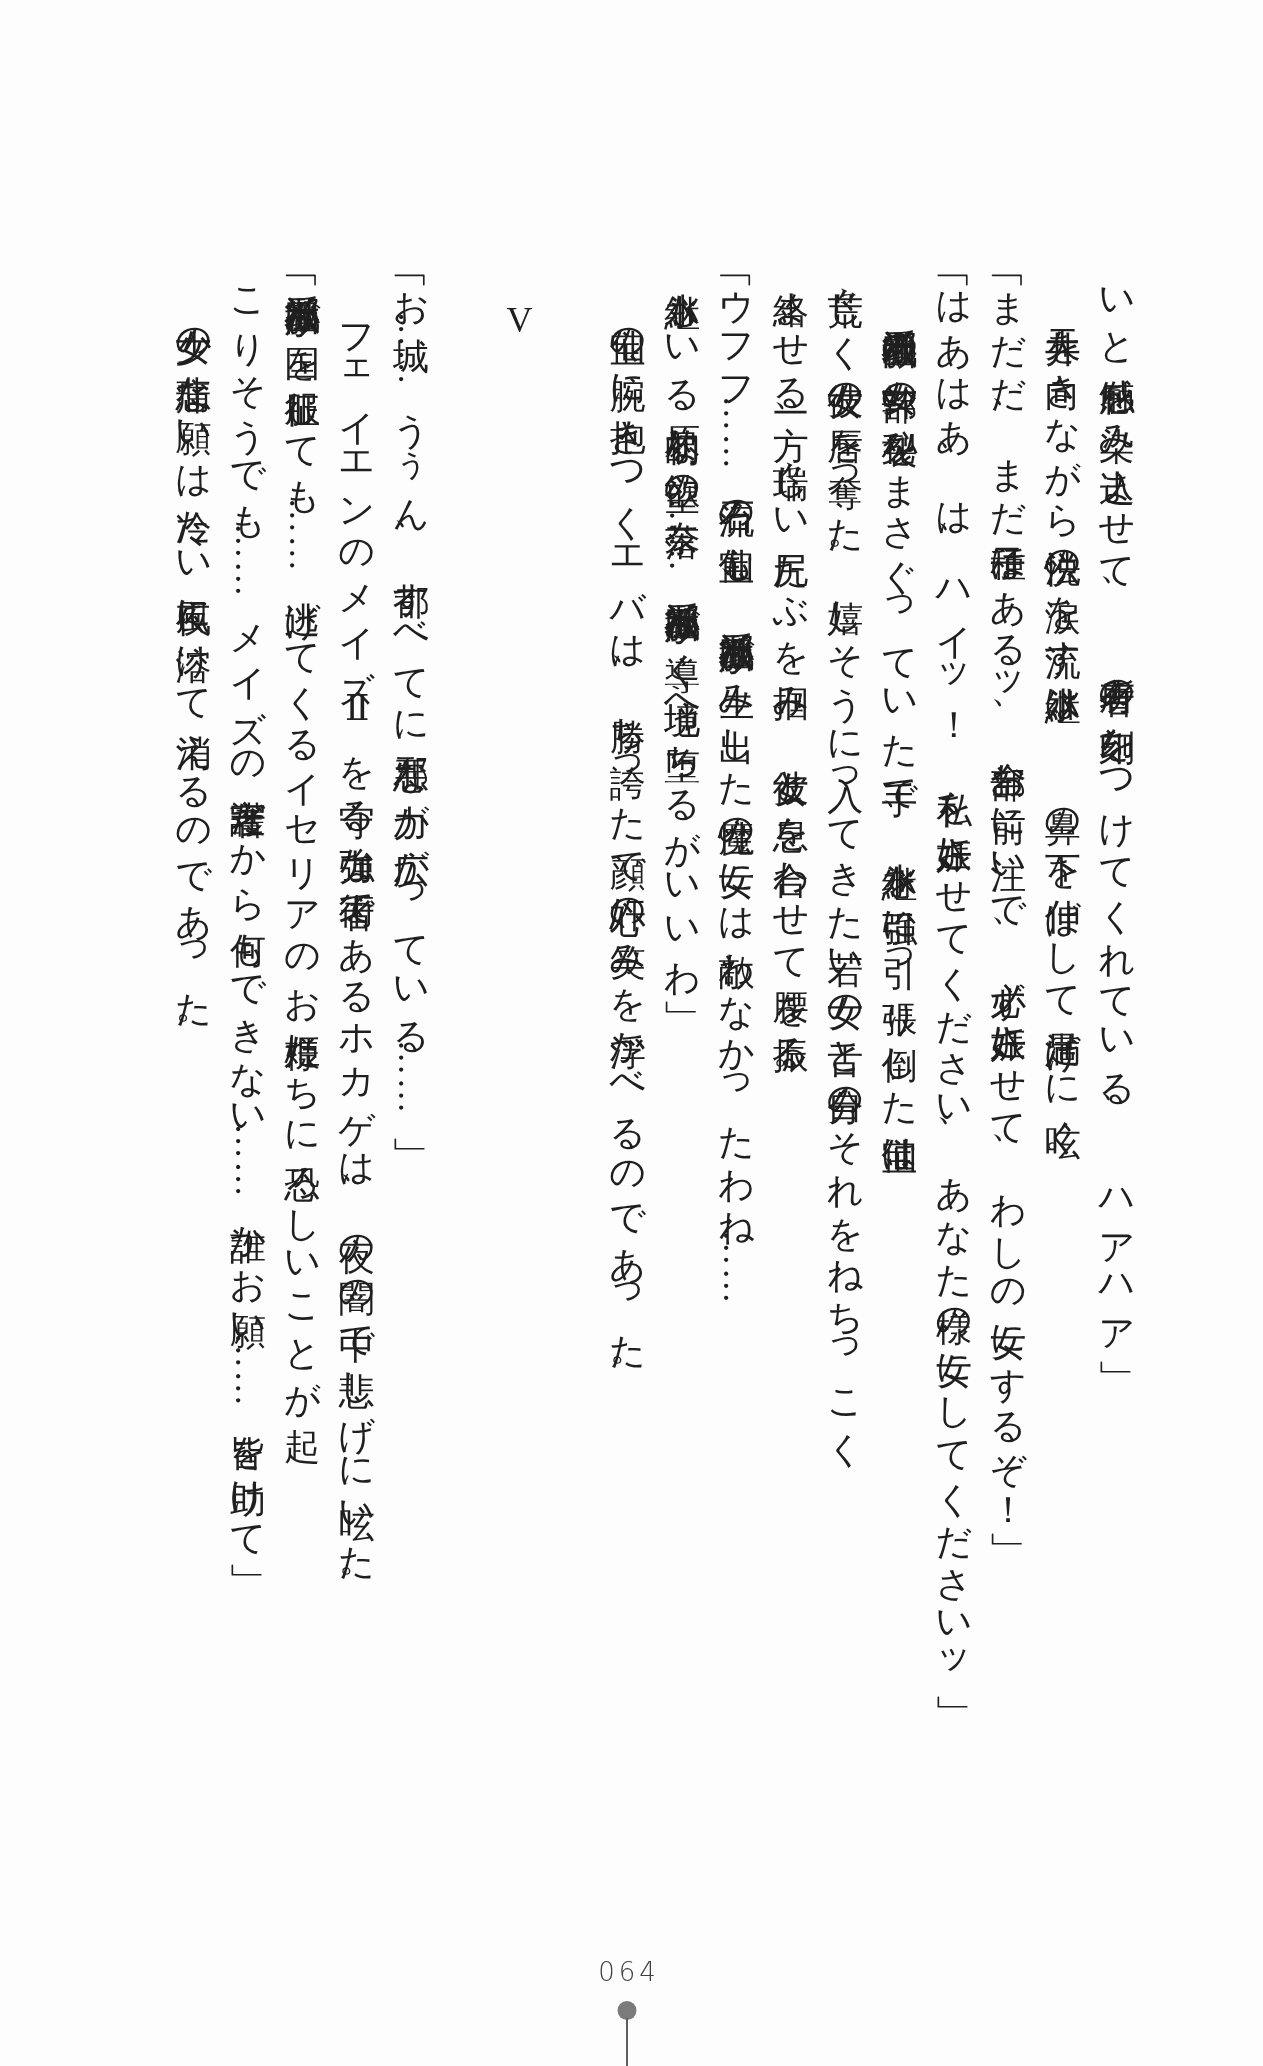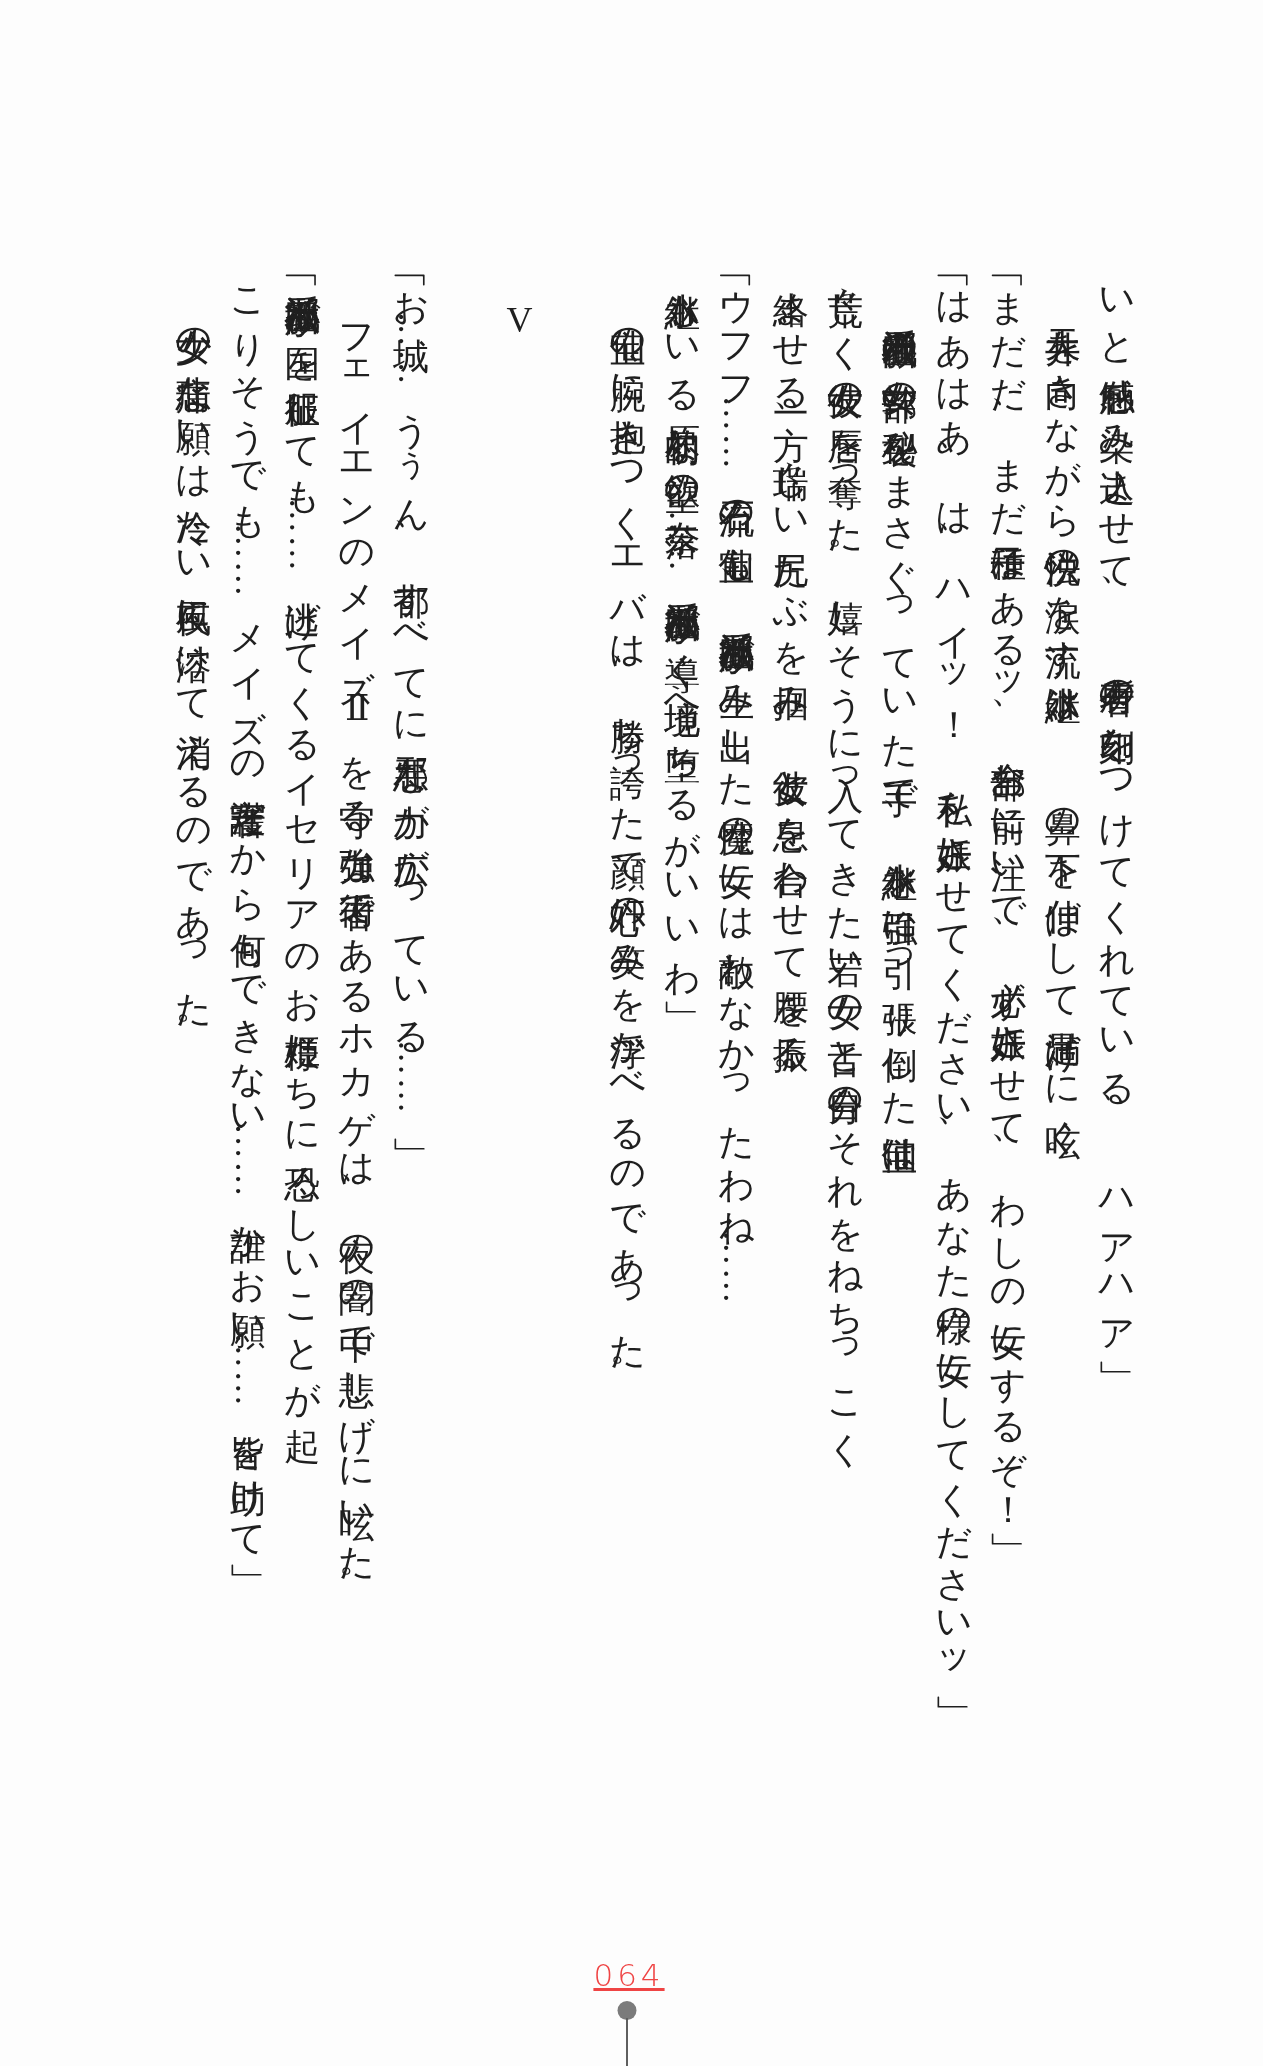--- a/index.html
+++ b/index.html
@@ -45,25 +45,24 @@
     text-indent: 1em;
     margin-right: 54px;  
     margin-left: 54px;   
   }
   .page-number {
     position: absolute;
     top: 1957px;
     left: 629px;
     transform: translateX(-50%);
     font-family: "DejaVu Sans", "Liberation Sans", sans-serif;
-    font-size: 31px;
+    font-size: 26px;
     font-weight: 200;
     letter-spacing: 4px;
-    color: #ef4444;
-    text-decoration: underline;
+    color: #404040;
   }
   .footer-dot {
     position: absolute;
     top: 2001px;
     left: 627px;
     transform: translateX(-50%);
     width: 19px;
     height: 19px;
     border-radius: 50%;
     background: #7b7b7b;

